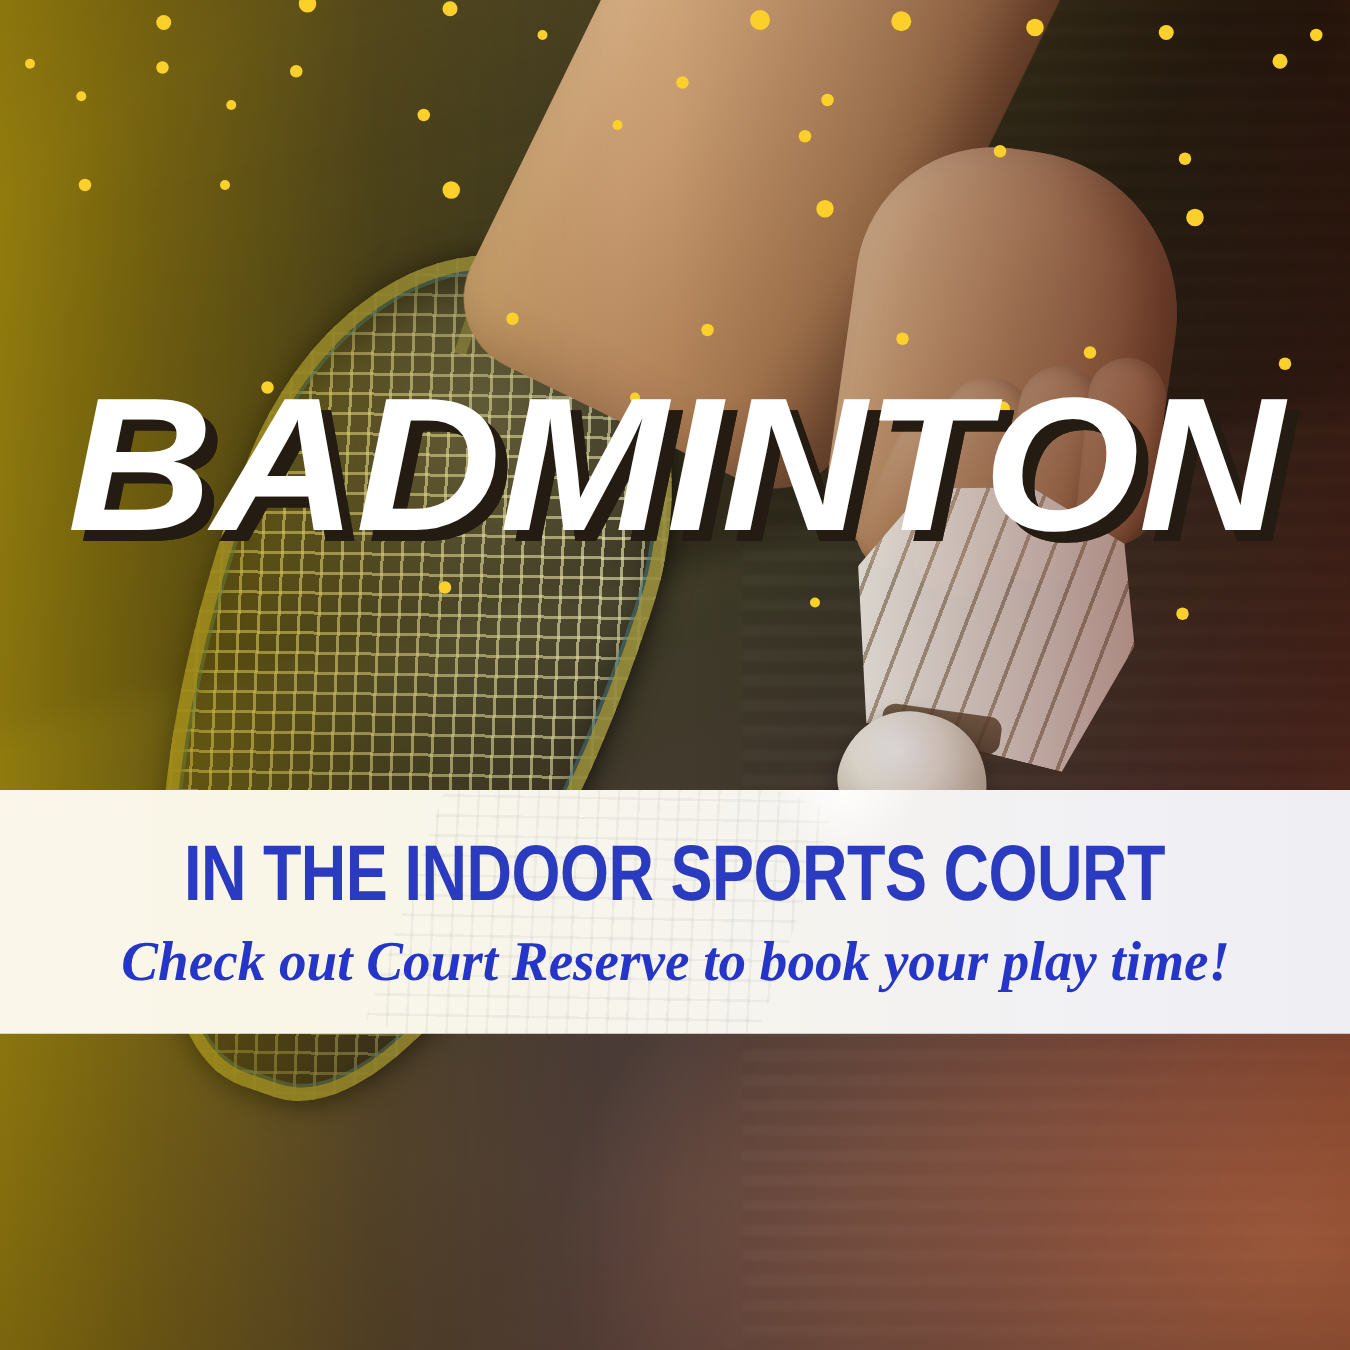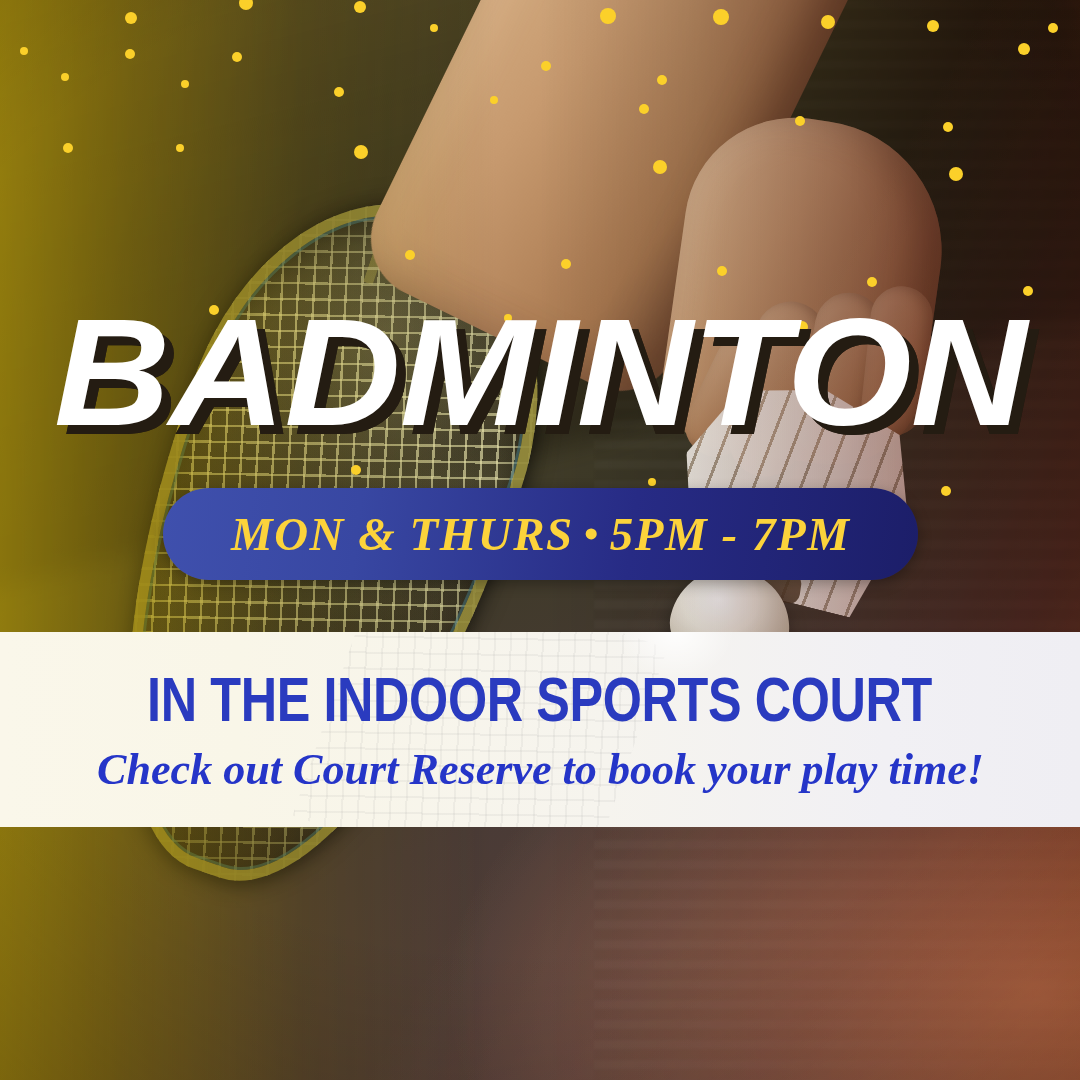--- a/index.html
+++ b/index.html
@@ -371,25 +371,20 @@
       <span class="dot" style="left: 351px; top: 465px; width: 10px; height: 10px; background: rgb(251, 208, 42);"></span>
       <span class="dot" style="left: 648px; top: 478px; width: 8px; height: 8px; background: rgb(251, 208, 42);"></span>
       <span class="dot" style="left: 941px; top: 486px; width: 10px; height: 10px; background: rgb(251, 208, 42);"></span>
       <span class="dot" style="left: 789px; top: 640px; width: 10px; height: 10px; background: rgb(251, 208, 42); opacity: 0.85;"></span>
       <span class="dot" style="left: 120px; top: 671px; width: 8px; height: 8px; background: rgb(251, 208, 42); opacity: 0.85;"></span>
       <span class="dot" style="left: 436px; top: 677px; width: 10px; height: 10px; background: rgb(251, 208, 42); opacity: 0.85;"></span>
     </div>
 
   <div class="title">BADMINTON</div>
 
-  <div class="pill">
-    <div class="pill-text">
-      <span>MON &amp; THURS</span><span class="sep">•</span><span>5PM - 7PM</span>
-    </div>
-  </div>
 
   <div class="band">
     <div class="band-strings"></div>
     <div class="band-glow"></div>
     <div class="band-h1">IN THE INDOOR SPORTS COURT</div>
     <div class="band-h2">Check out Court Reserve to book your play time!</div>
   </div>
 
 </div>
 

